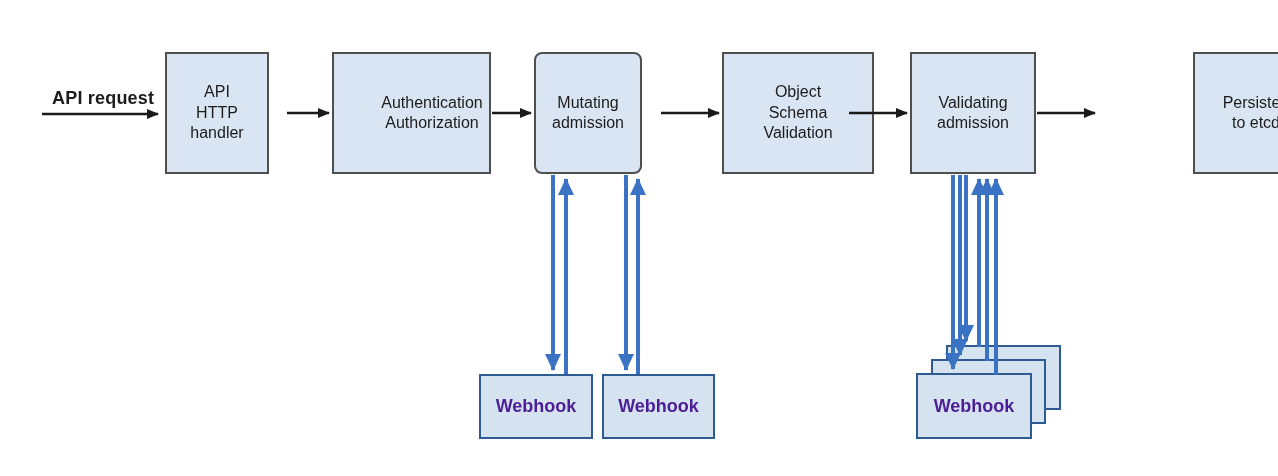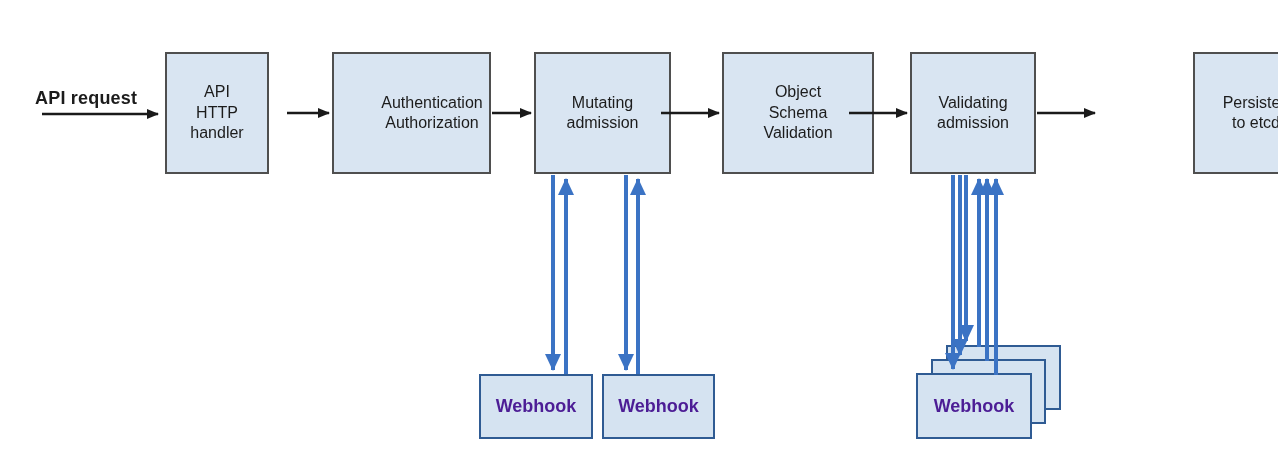--- a/index.html
+++ b/index.html
@@ -10,21 +10,21 @@
   }
   .canvas {
     position: relative;
     width: 1278px;
     height: 476px;
     background: var(--background, #ffffff);
     overflow: hidden;
   }
   .api-label {
     position: absolute;
-    left: 35px;
+    left: 52px;
     top: 88px;
     font-size: 18px;
     font-weight: 600;
     color: var(--text, #1c1c1c);
     letter-spacing: 0.2px;
     white-space: nowrap;
   }
   .flow-node {
     position: absolute;
     top: 52px;
@@ -36,21 +36,21 @@
     align-items: center;
     justify-content: center;
     text-align: center;
     white-space: pre-line;
     font-size: 16px;
     line-height: 1.28;
     color: var(--text, #1c1c1c);
   }
   .n1 { left: 165px;  width: 104px; }
   .n2 { left: 332px;  width: 159px; padding-left: 41px; }
-  .n3 { left: 534px;  width: 137px; }
+  .n3 { left: 534px;  width: 108px; border-radius: 8px; }
   .n4 { left: 722px;  width: 152px; }
   .n5 { left: 910px;  width: 126px; }
   .n6 { left: 1146px; width: 126px; margin-left: 47px; }
 
   .webhook-node {
     position: absolute;
     box-sizing: border-box;
     background: var(--webhook-fill, #d5e3f1);
     border: 2px solid var(--webhook-border, #2f5b93);
     display: flex;

